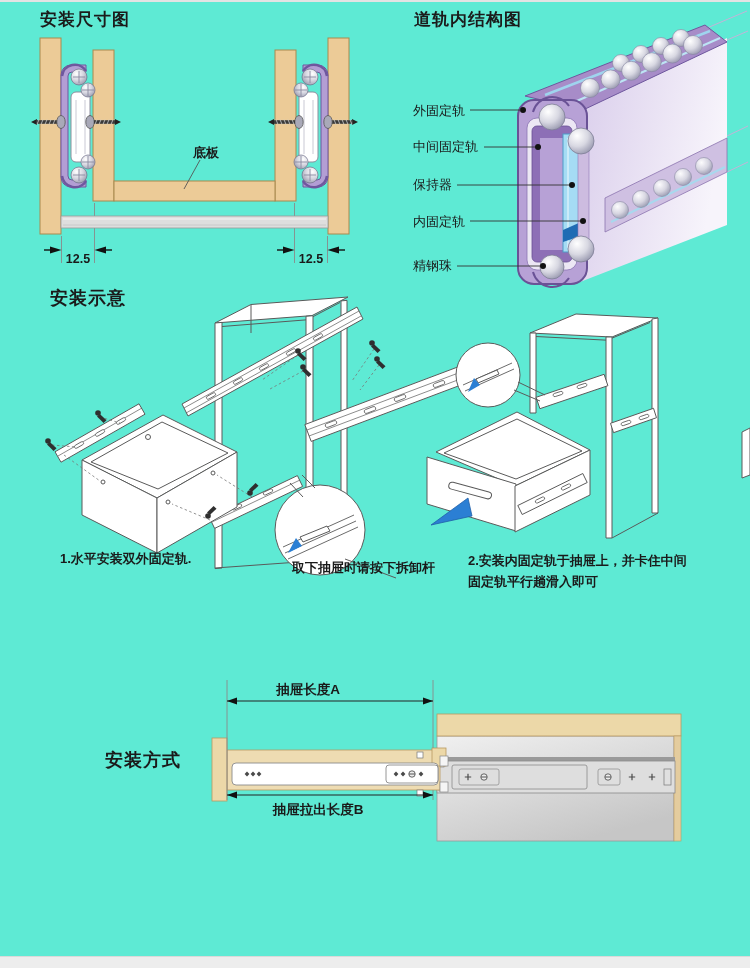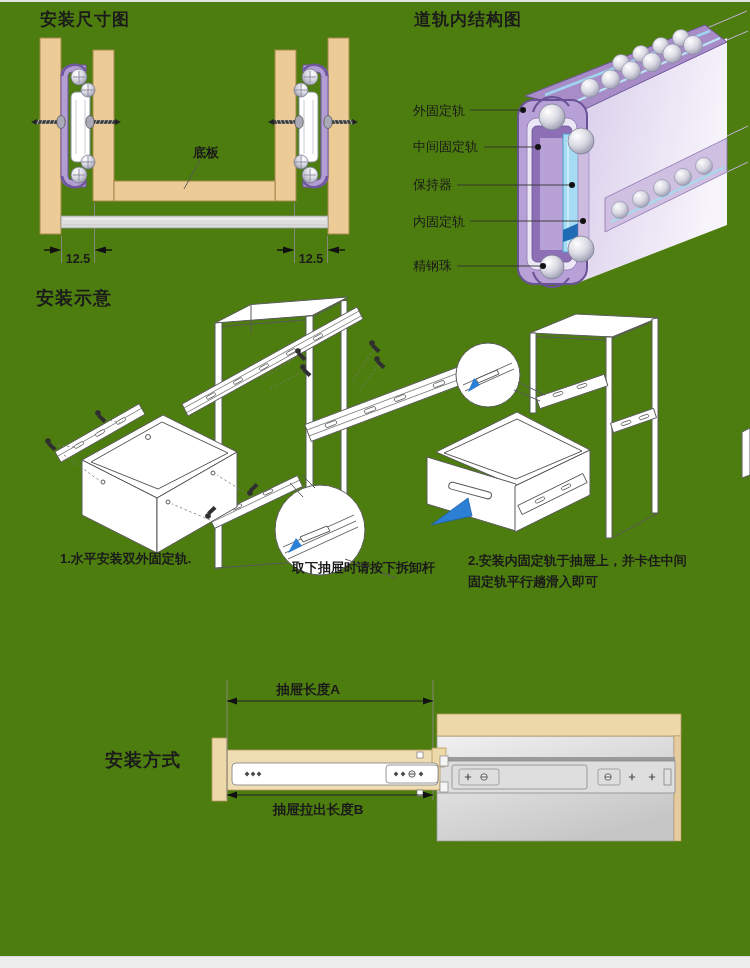--- a/index.html
+++ b/index.html
@@ -1,33 +1,33 @@
 <!DOCTYPE html>
 <html><head>
 <meta charset="utf-8">
 <style>
   html,body{margin:0;padding:0;background:#fff;}
-  .page{position:relative;width:750px;height:968px;background:#4d7c0f;overflow:hidden;
+  .page{position:relative;width:750px;height:968px;background:#5eead4;overflow:hidden;
         font-family:"Liberation Sans",sans-serif;color:#1c1c1c;}
   .abs{position:absolute;}
   .title{position:absolute;font-size:17px;font-weight:600;letter-spacing:1px;color:#1b1b1b;white-space:nowrap;}
   .top-rule{position:absolute;left:0;top:0;width:750px;height:2px;background:#e3e3e3;}
   .bottom-strip{position:absolute;left:0;top:956px;width:750px;height:12px;background:#ededed;border-top:1px solid #dadada;}
   svg{font-family:"Liberation Sans",sans-serif;display:block;}
   svg text{fill:#1a1a1a;}
 </style>
 </head>
 <body>
 
 <div class="page">
   <div class="top-rule"></div>
 
   <div class="title" style="left:40px;top:8px;">安装尺寸图</div>
   <div class="title" style="left:414px;top:8px;">道轨内结构图</div>
-  <div class="title" style="left:36px;top:286px;font-size:18px;">安装示意</div>
+  <div class="title" style="left:50px;top:286px;font-size:18px;">安装示意</div>
   <div class="title" style="left:105px;top:748px;font-size:18px;">安装方式</div>
 
   <svg class="abs" style="left:0;top:0;" width="375" height="290" viewBox="0 0 375 290">
     <defs>
       <radialGradient id="ballA" cx="35%" cy="30%" r="75%">
         <stop offset="0%" stop-color="#ffffff"></stop>
         <stop offset="55%" stop-color="#d6d6e0"></stop>
         <stop offset="100%" stop-color="#9e9eb2"></stop>
       </radialGradient>
       <g id="halfA">

